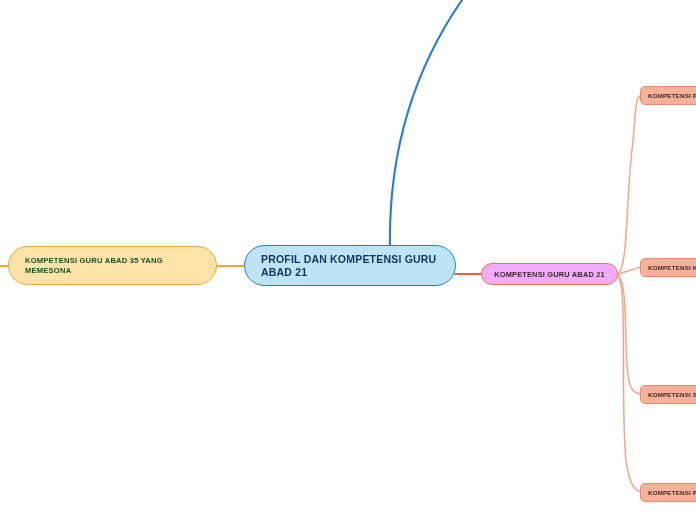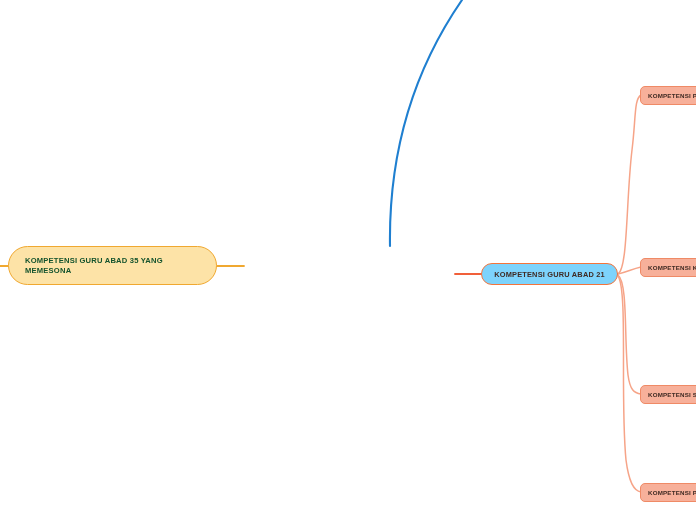--- a/index.html
+++ b/index.html
@@ -64,21 +64,21 @@
     font-size: 7.6px;
     line-height: 10px;
   }
 
   
   .node-branch {
     left: 481px;
     top: 263px;
     width: 137px;
     height: 22px;
-    background: #7dd3fc;
+    background: #f0abfc;
     border: 1.4px solid #f4743b;
     border-radius: 11px;
     padding: 0 10px;
     justify-content: center;
     color: #3f2a23;
     font-size: 7.4px;
     line-height: 9px;
   }
 
   
@@ -122,20 +122,23 @@
 
     <path d="M 618,274 C 628,268 626,200 632,150 C 636,118 634,99 641,95" fill="none" stroke="#f6a488" stroke-width="1.5" stroke-linecap="round"></path>
 
     <path d="M 618,274 C 627,272 632,269 641,267" fill="none" stroke="#f6a488" stroke-width="1.5" stroke-linecap="round"></path>
 
     <path d="M 618,275 C 628,283 624,340 628,375 C 630,390 634,393 641,394" fill="none" stroke="#f6a488" stroke-width="1.5" stroke-linecap="round"></path>
 
     <path d="M 618,276 C 628,290 620,400 626,460 C 629,483 634,491 641,492" fill="none" stroke="#f6a488" stroke-width="1.5" stroke-linecap="round"></path>
   </svg>
 
+  <div class="node node-root">
+    <span class="node-text">PROFIL DAN KOMPETENSI GURU ABAD 21</span>
+  </div>
 
   <div class="node node-left">
     <span class="node-text">KOMPETENSI GURU ABAD 35 YANG MEMESONA</span>
   </div>
 
   <div class="node node-branch">
     <span class="node-text">KOMPETENSI GURU ABAD 21</span>
   </div>
 
   <div class="node node-leaf leaf-0">

